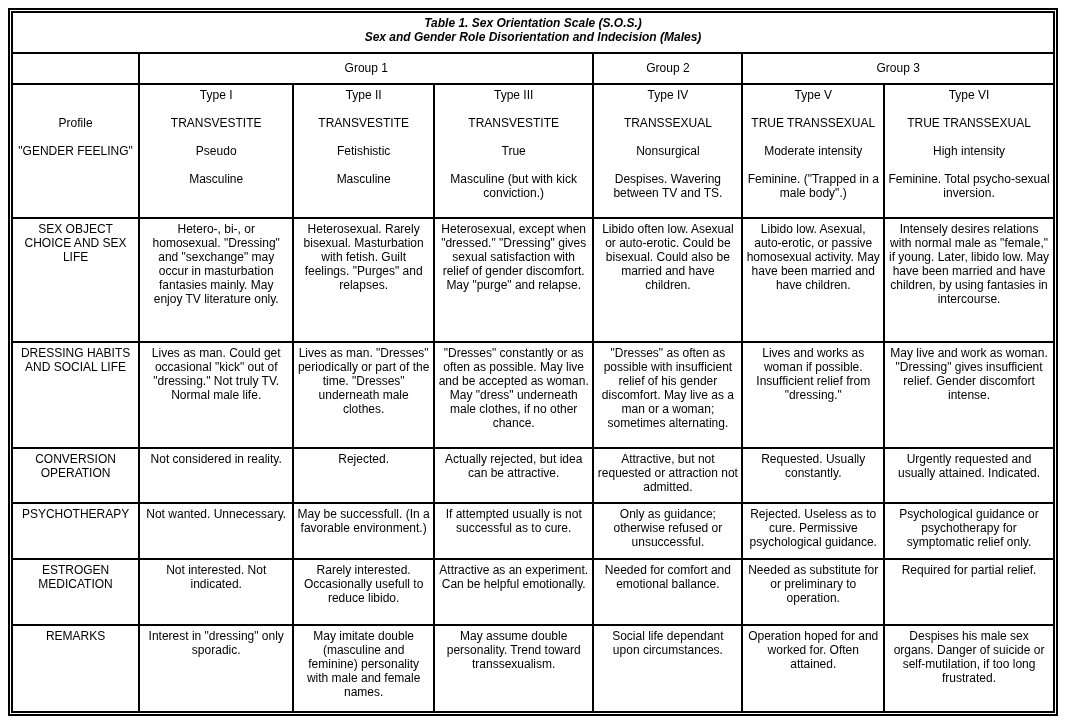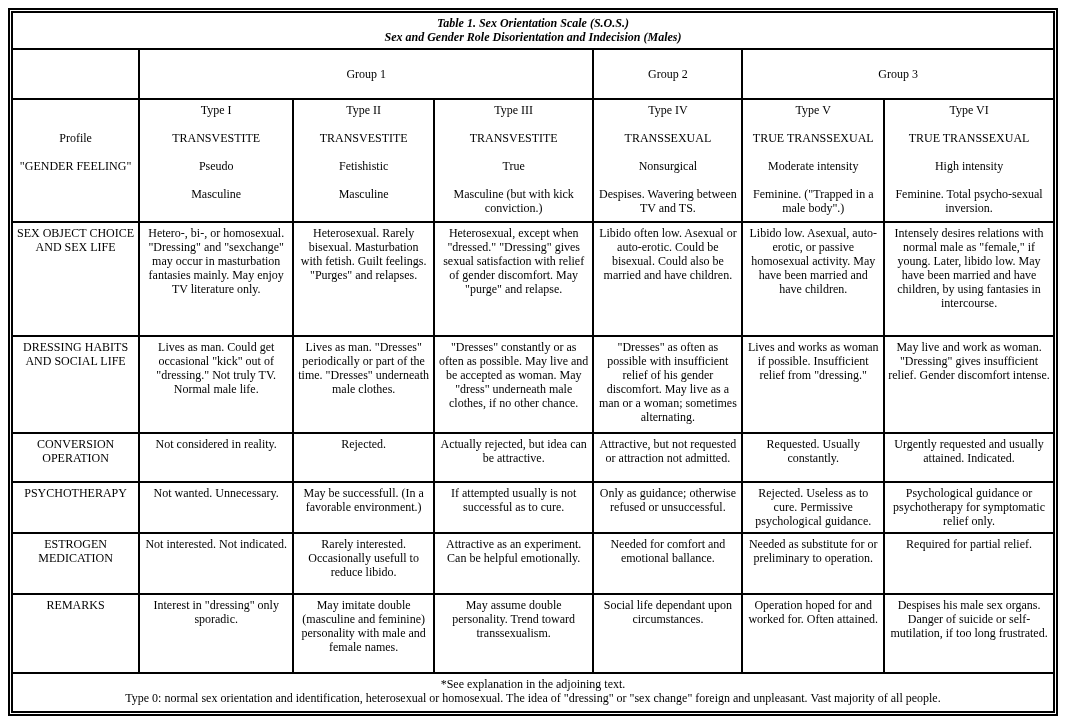--- a/index.html
+++ b/index.html
@@ -1,21 +1,21 @@
 <!DOCTYPE html>
 <html><head>
 <meta charset="utf-8">
 <style>
   html, body { margin: 0; padding: 0; background: #ffffff; }
   .page {
     width: 1066px; height: 724px;
     box-sizing: border-box;
     padding: 8px 8px 8px 8px;
     background: #ffffff;
-    font-family: Liberation Serif, serif;
+    font-family: Liberation Sans, sans-serif;
     color: #000;
   }
   .outer {
     width: 100%; height: 100%;
     box-sizing: border-box;
     border: 2px solid #000;
     padding: 1px;
   }
   table.sos {
     width: 100%; height: 100%;
@@ -33,21 +33,21 @@
     word-wrap: break-word;
   }
   td.title-cell {
     font-weight: bold;
     font-style: italic;
     font-size: 13px;
     line-height: 16px;
     vertical-align: middle;
     padding: 2px;
   }
-  tr.group-row td { vertical-align: middle; padding: 16px; }
+  tr.group-row td { vertical-align: middle; padding: 1px; }
   tr.kinsey-row td { vertical-align: middle; padding: 1px 3px; }
   td.rowhead { vertical-align: top; margin-top: 31px; }
   .pline { height: 28px; }
   .pline-first { height: 28px; }
   td.profile-cell { padding-top: 5px; }
   td.footer-cell {
     text-align: left;
     vertical-align: middle;
     padding: 3px 4px;
     line-height: 15px;
@@ -182,23 +182,17 @@
       <tr style="height:76px">
         <td class="rowhead">REMARKS</td>
         <td>Interest in "dressing" only sporadic.</td>
         <td>May imitate double (masculine and feminine) personality with male and female names.</td>
         <td>May assume double personality. Trend toward transsexualism.</td>
         <td>Social life dependant upon circumstances.</td>
         <td>Operation hoped for and worked for. Often attained.</td>
         <td>Despises his male sex organs. Danger of suicide or self-mutilation, if too long frustrated.</td>
       </tr>
 
-      <tr style="height:38px">
-        <td class="footer-cell" colspan="7">
-          <div>*See explanation in the adjoining text.</div>
-          <div>Type 0: normal sex orientation and identification, heterosexual or homosexual. The idea of "dressing" or "sex change" foreign and unpleasant. Vast majority of all people.</div>
-        </td>
-      </tr>
 
     </tbody>
       </table>
   </div>
 </div>
 
 </body></html>

